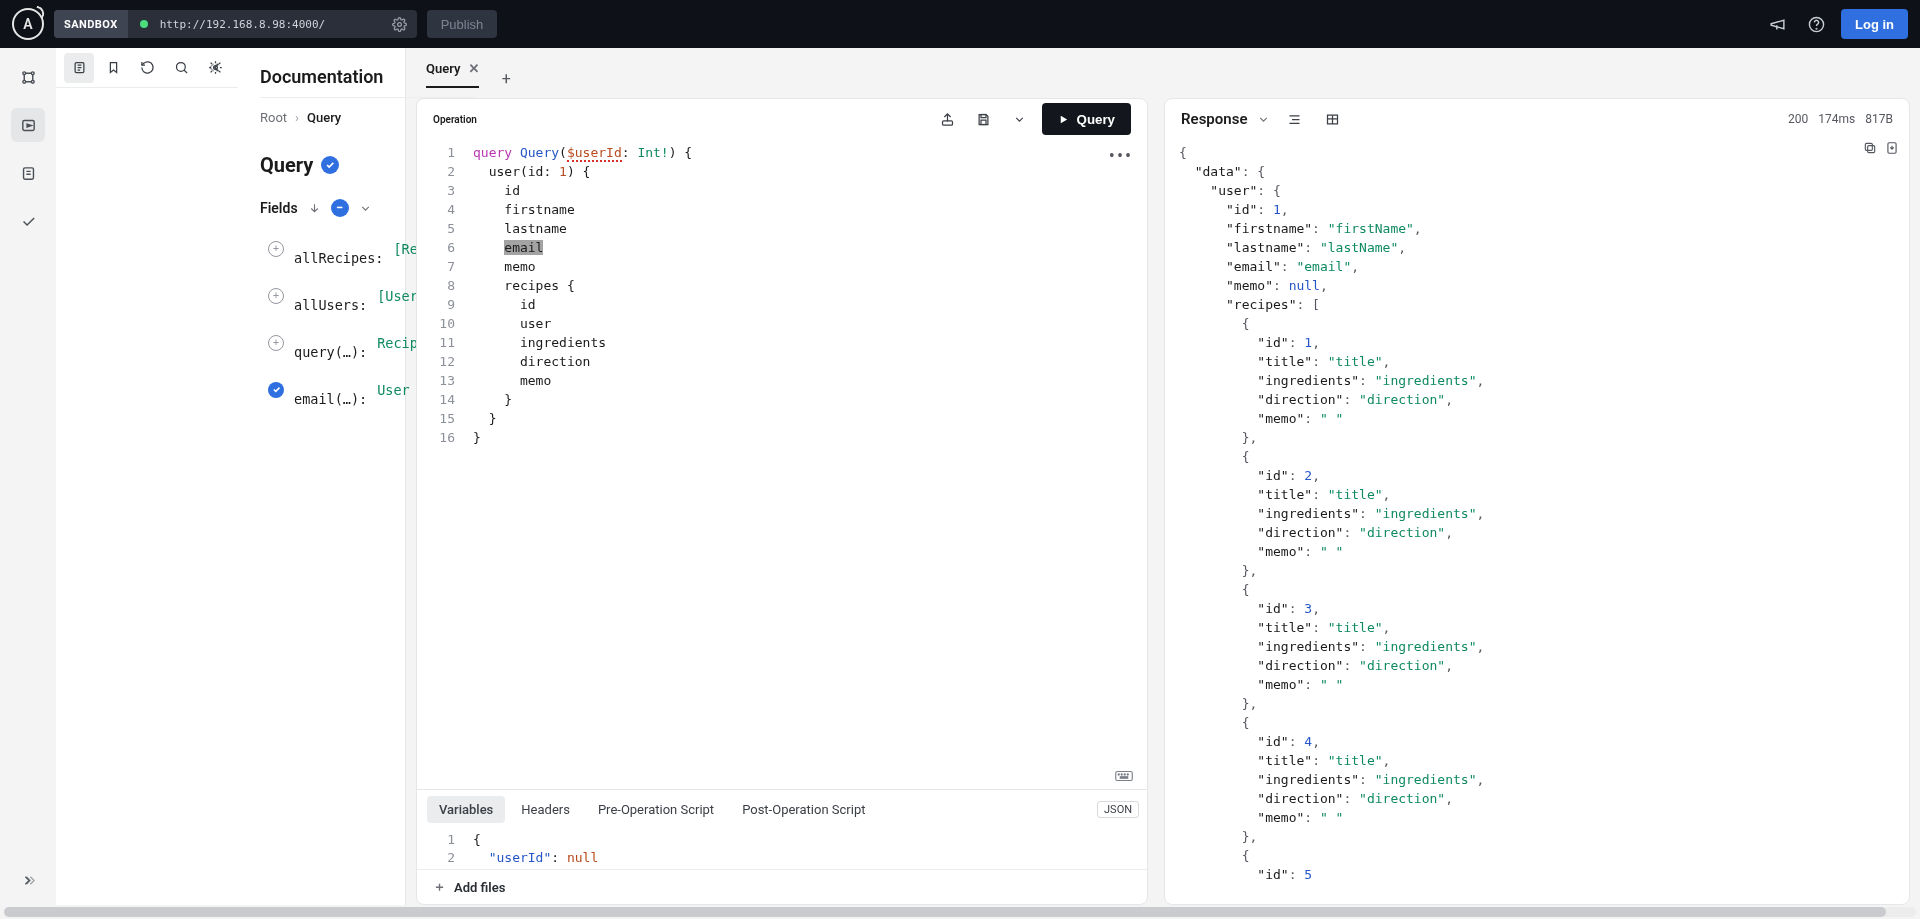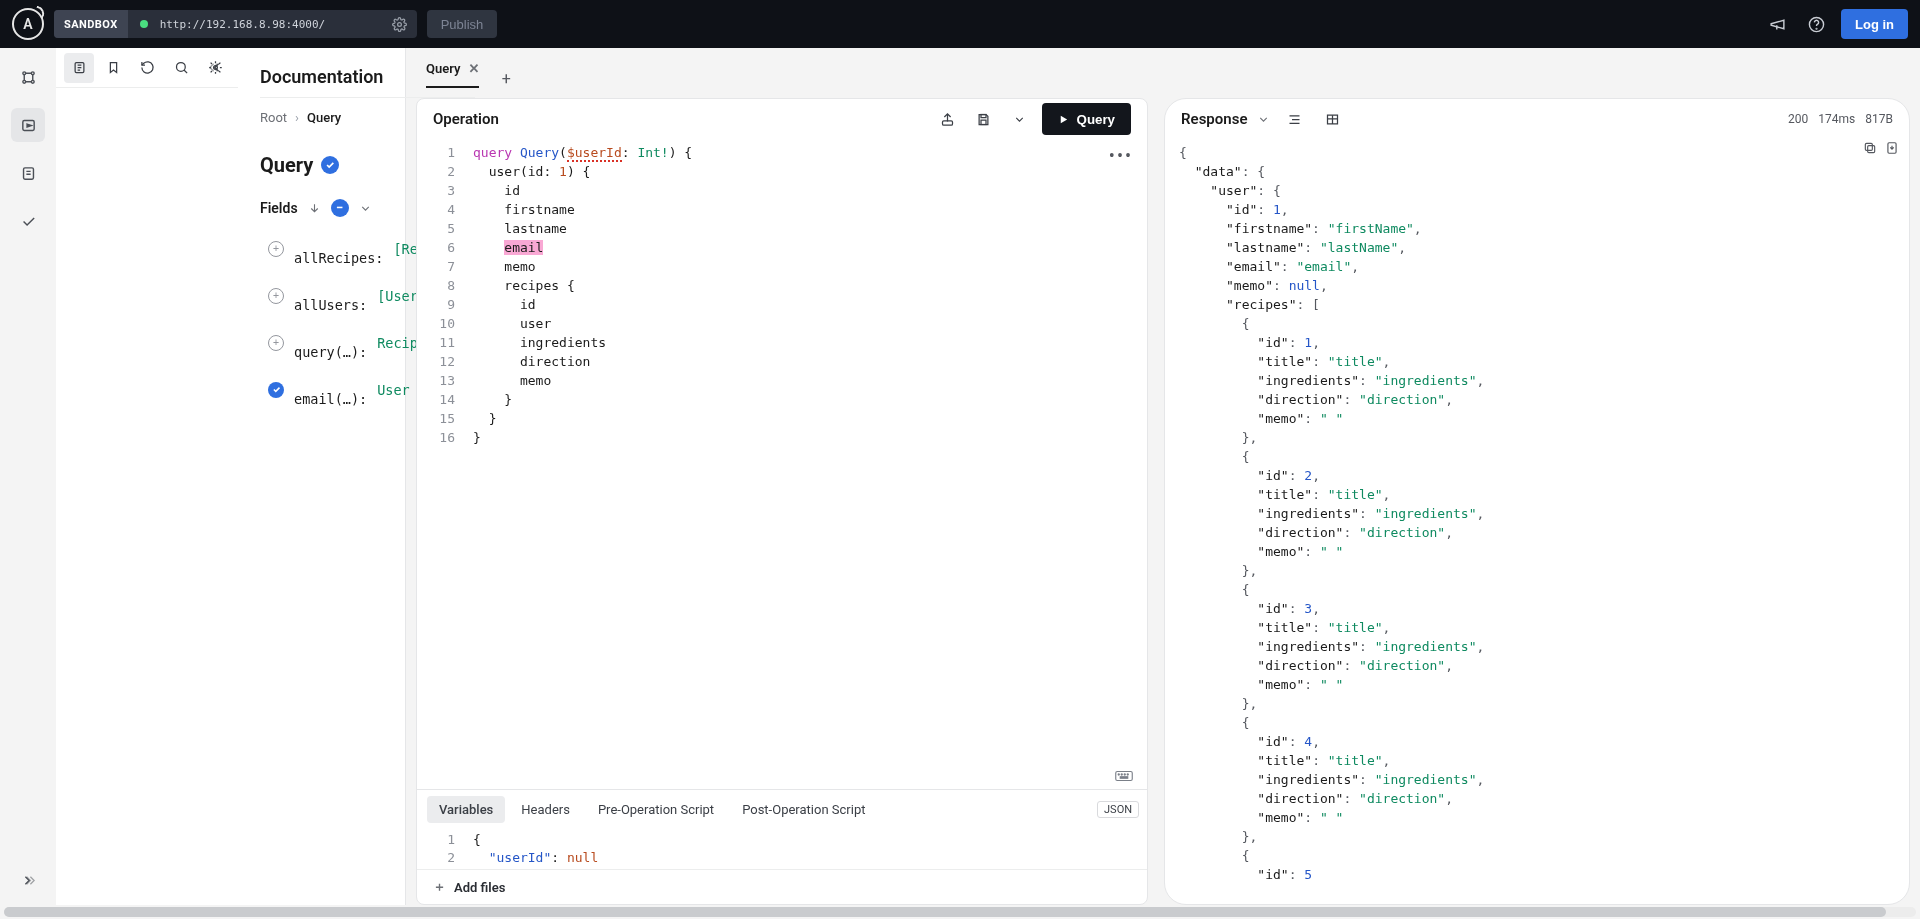--- a/index.html
+++ b/index.html
@@ -139,38 +139,38 @@
 .workspace{ flex:1; display:flex; flex-direction:column; min-width:0;}
 .tabs-bar{ height:40px; display:flex; align-items:flex-end; padding:0 10px; gap:2px; background:#f4f4f4;}
 .tab{ display:flex; align-items:center; gap:8px; padding:0 10px; height:40px; font-weight:600; color:#1b1b1b; position:relative;}
 .tab.active::after{ content:""; position:absolute; left:10px; right:10px; bottom:0; height:2px; background:#1b1b1b;}
 .tab-close{ color:#6d7076; font-size:13px;}
 .tab-add{ width:30px; display:flex; align-items:center; justify-content:center; color:#55585f; font-size:16px;}
 
 .work-body{ flex:1; display:flex; gap:16px; padding:10px 10px 0 10px; min-height:0;}
 .panel{ background:#fff; border:1px solid #e5e6e8; border-radius:8px; display:flex; flex-direction:column; min-width:0; overflow:hidden;}
 .panel-left{ width:49%; }
-.panel-right{ flex:1;border-radius:22px; }
+.panel-right{ flex:1; }
 
 
 .op-head{ height:40px; display:flex; align-items:center; padding:0 16px; gap:8px;}
-.op-title{ font-weight:600; font-size:15px; flex:1;}
+.op-title{ font-weight:600; font-size:10px; flex:1;}
 .op-icon{ width:28px; height:28px; display:flex; align-items:center; justify-content:center; color:#3b3f46;}
 .run-btn{ background:#13161c; color:#fff; border:none; border-radius:4px; padding:0 16px; height:32px; display:flex; align-items:center; gap:8px; font-weight:600;}
 .code-area{ flex:1; position:relative; overflow:auto;}
 .code-gutter{ position:absolute; left:0; top:0; width:48px; text-align:right; padding:4px 10px 4px 0; color:#8c9098; font-family:"SF Mono",Menlo,Consolas,monospace; font-size:13px; line-height:19px;}
 .code-lines{ padding:4px 0 4px 56px; font-family:"SF Mono",Menlo,Consolas,monospace; font-size:13px; line-height:19px; white-space:pre; }
 .tok-kw{ color:#b937b1; }
 .tok-name{ color:#2556c7; }
 .tok-var{ color:#b84b1f; }
 .tok-type{ color:#0f8a60;margin-top:31px; }
 .tok-num{ color:#b84b1f; }
 .tok-field{ color:#1b1b1b; }
 .tok-punc{ color:#1b1b1b; }
-.sel-email{ background:#f9a8d4; }
+.sel-email{ background:#a3a3a3; }
 .err-underline{ border-bottom:2px dotted #d93025; }
 .code-dots{ position:absolute; right:14px; top:6px; color:#55585f; font-size:18px; letter-spacing:2px;}
 .kbd-icon{ position:absolute; right:14px; bottom:6px; color:#7a7f88;}
 
 
 .bottom-pane{ border-top:1px solid #e5e6e8;}
 .bp-tabs{ display:flex; align-items:center; padding:6px 10px; gap:4px; position:relative;}
 .bp-tab{ padding:6px 12px; border-radius:4px; color:#3b3f46; font-size:13px;}
 .bp-tab.active{ background:#ebecee; font-weight:500;}
 .bp-collapse{ position:absolute; right:10px; color:#6d7076;}

